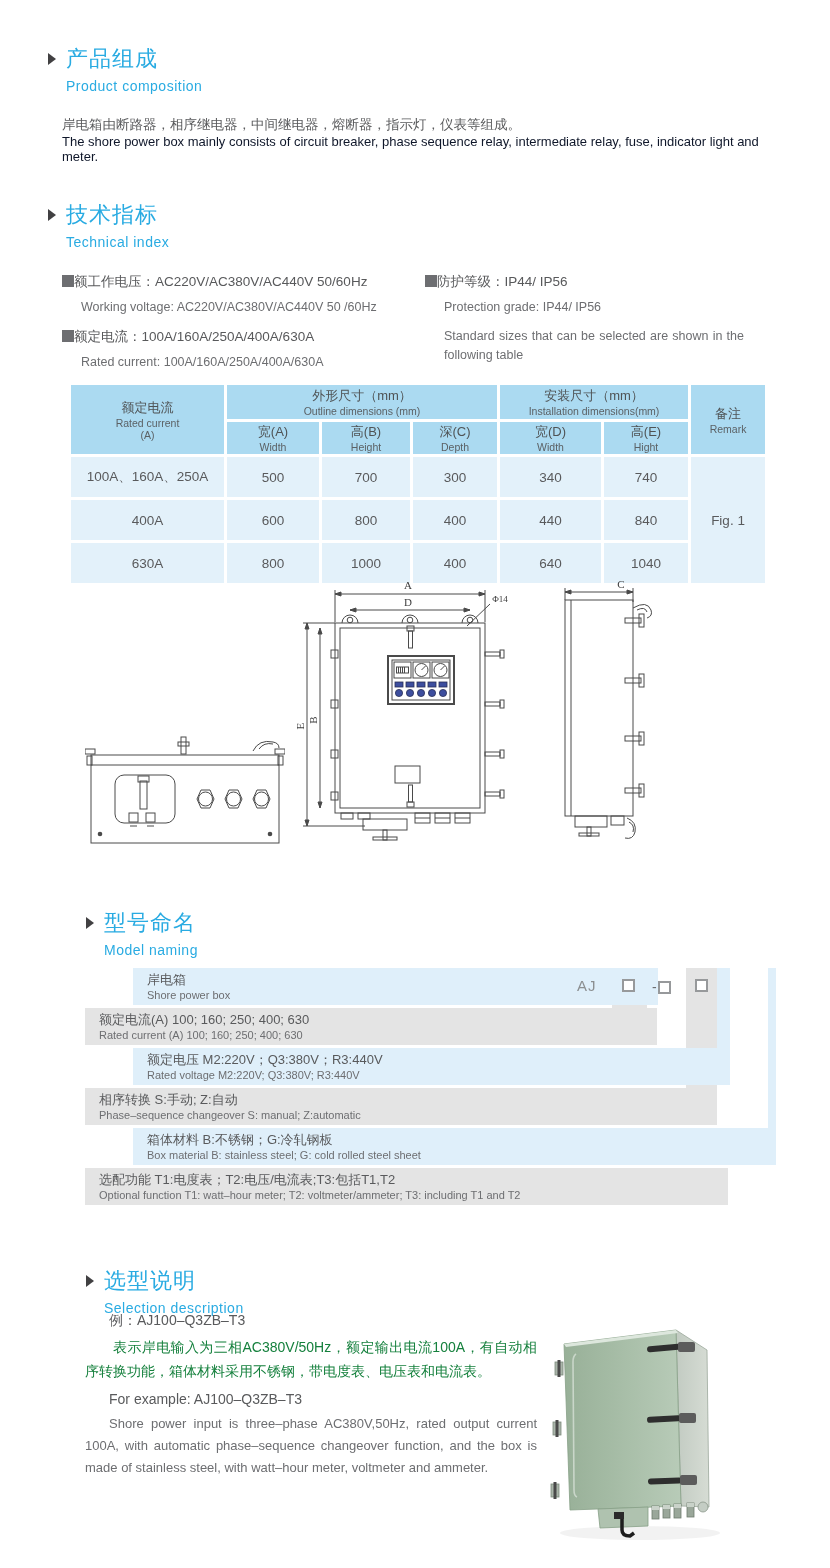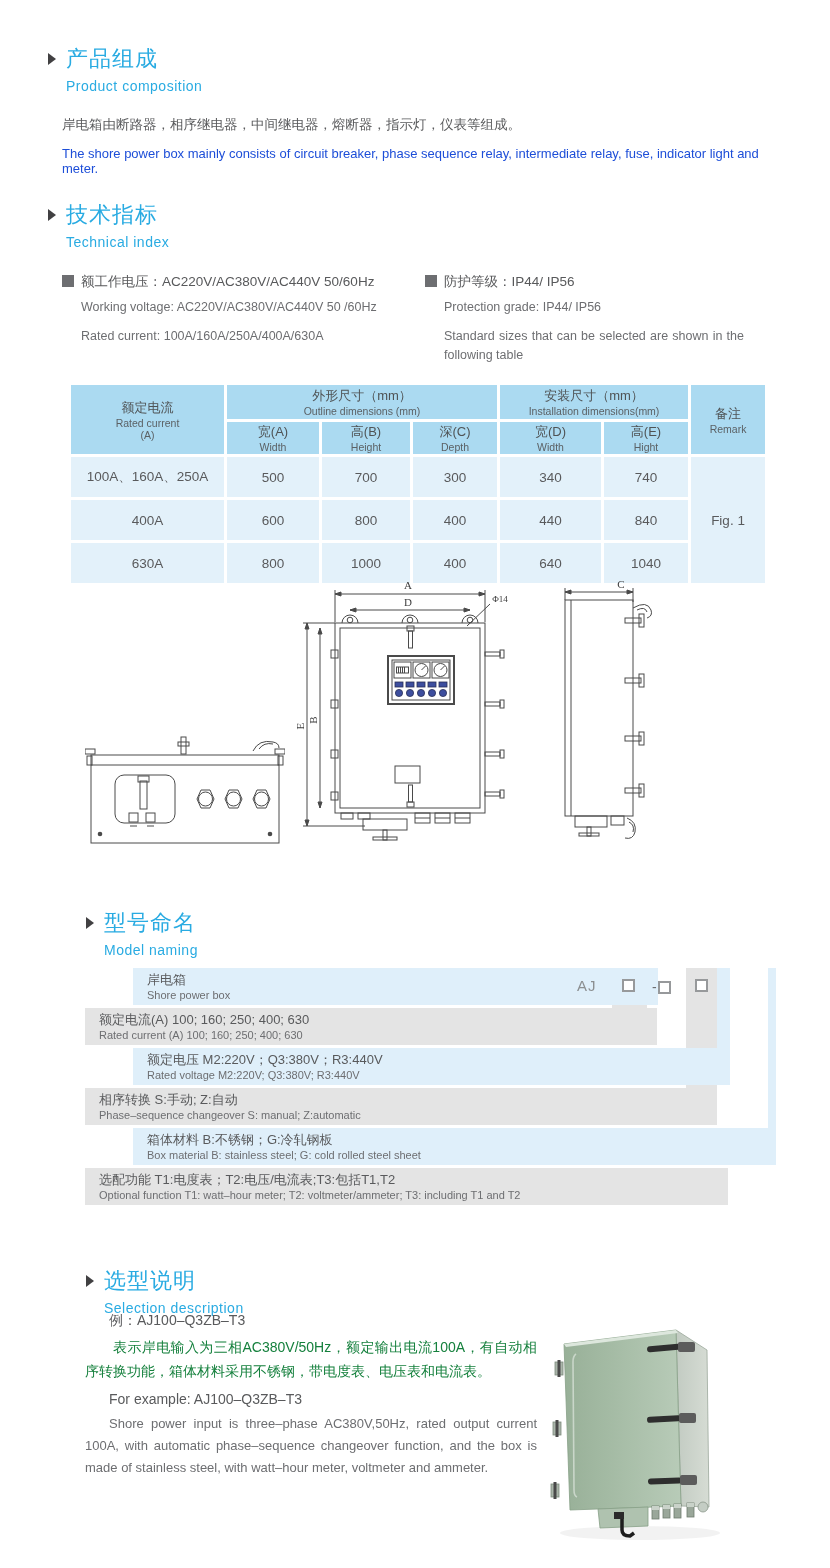--- a/index.html
+++ b/index.html
@@ -12,29 +12,29 @@
   .tri{width:0;height:0;border-left:8px solid #414042;border-top:6px solid transparent;border-bottom:6px solid transparent;}
   .title-zh{font-size:22px;color:#29ABE2;letter-spacing:1px;}
   .title-en{font-size:14px;color:#29ABE2;margin:4px 0 0 18px;letter-spacing:0.5px;}
 
   .zh{font-size:13.5px;color:#595A5C;}
   .en{font-size:12.5px;color:#6D6E71;}
 
   
   #sec1{left:48px;top:44px;width:740px;}
   #sec1 .body-zh{margin:22px 0 0 14px;font-size:13.5px;}
-  #sec1 .body-en{margin:12px 0 0 14px;font-size:13px;color:#1d4ed8;}
+  #sec1 .body-en{margin:0 0 0 14px;font-size:13px;color:#0f172a;}
 
   
   #sec2{left:48px;top:200px;width:760px;}
   .spec-grid{display:flex;margin-top:22px;}
   .spec-col-left{width:363px;margin-left:14px;}
   .spec-col-right{width:340px;}
   .spec-item{margin-bottom:10px;}
-  .spec-zh{display:flex;align-items:flex-start;gap:7px;font-size:13.5px;line-height:19px;}
+  .spec-zh{display:flex;align-items:flex-start;gap:0;font-size:13.5px;line-height:19px;}
   .bullet{flex:0 0 auto;width:12px;height:12px;background:#6D6E71;margin-top:3px;}
   .spec-en{margin:7px 0 8px 19px;font-size:12.5px;color:#6D6E71;line-height:19px;}
   .justify{text-align:justify;width:300px;}
 
   
   #dim-table{position:absolute;left:68px;top:382px;border-collapse:collapse;table-layout:fixed;width:697px;}
   #dim-table th,#dim-table td{border:3px solid #fff;text-align:center;vertical-align:middle;font-weight:normal;}
   #dim-table th{background:#ABDAF1;color:#4F5355;}
   #dim-table td{background:#E3F1FA;color:#595A5C;font-size:13.5px;height:38px;}
   .h-zh{font-size:13px;}
@@ -95,20 +95,24 @@
     <div class="spec-grid">
       <div class="spec-col-left">
         <div class="spec-item">
           <div class="spec-zh">
               <span class="bullet"></span>
               <span>额工作电压：AC220V/AC380V/AC440V  50/60Hz</span>
             </div>
           <div class="spec-en">Working voltage: AC220V/AC380V/AC440V 50 /60Hz</div>
         </div>
         <div class="spec-item">
+          <div class="spec-zh">
+              <span class="bullet"></span>
+              <span>额定电流：100A/160A/250A/400A/630A</span>
+            </div>
           <div class="spec-en">Rated current: 100A/160A/250A/400A/630A</div>
         </div>
       </div>
       <div class="spec-col-right">
         <div class="spec-item">
           <div class="spec-zh">
               <span class="bullet"></span>
               <span>防护等级：IP44/ IP56</span>
             </div>
           <div class="spec-en">Protection grade: IP44/ IP56</div>

